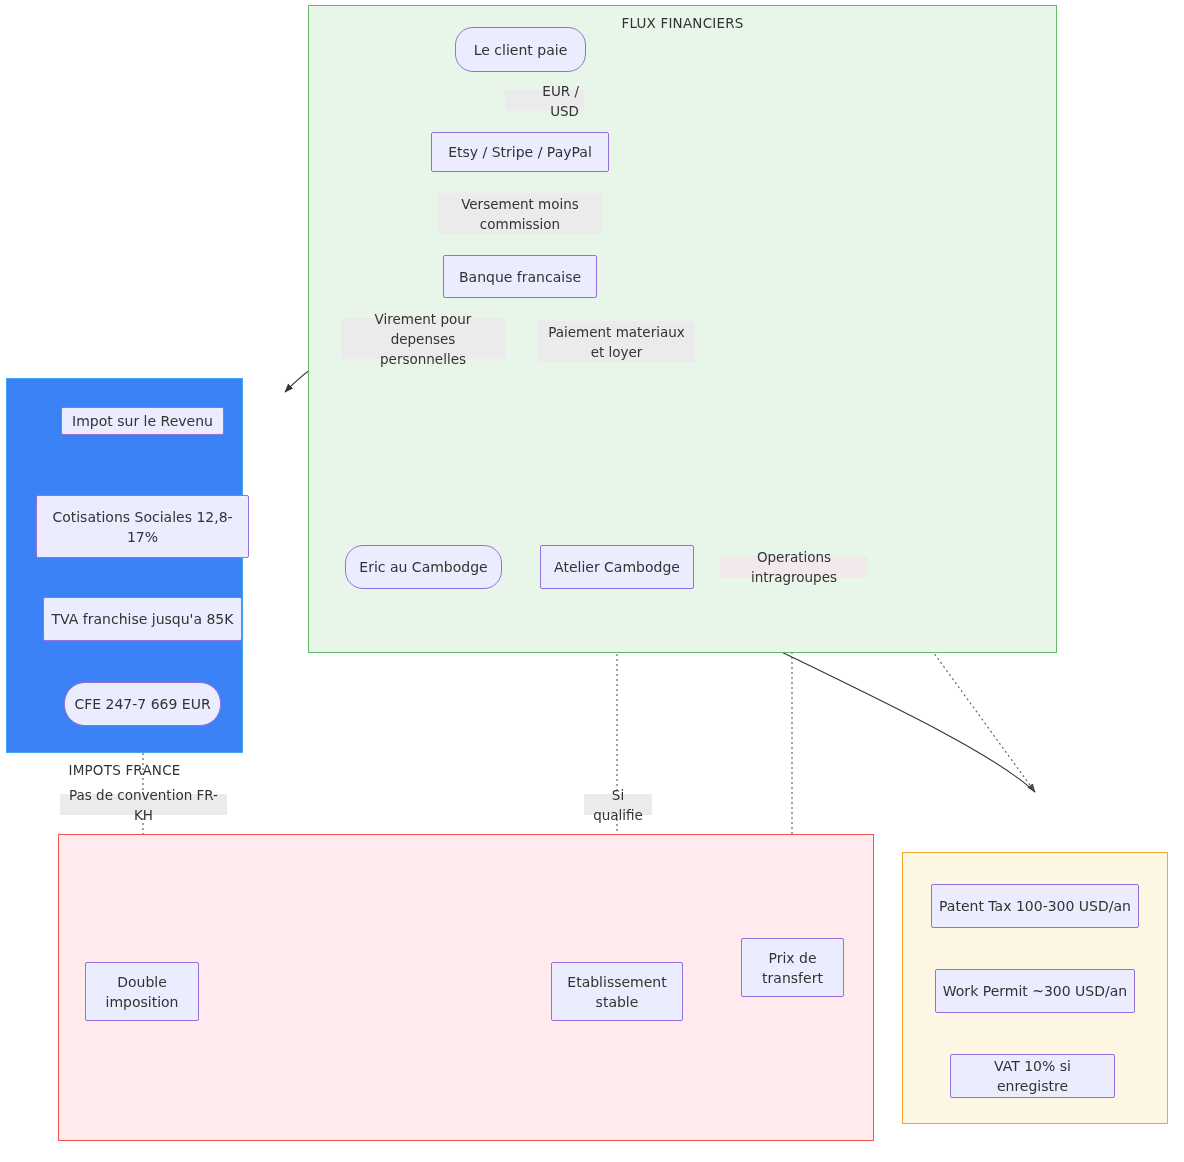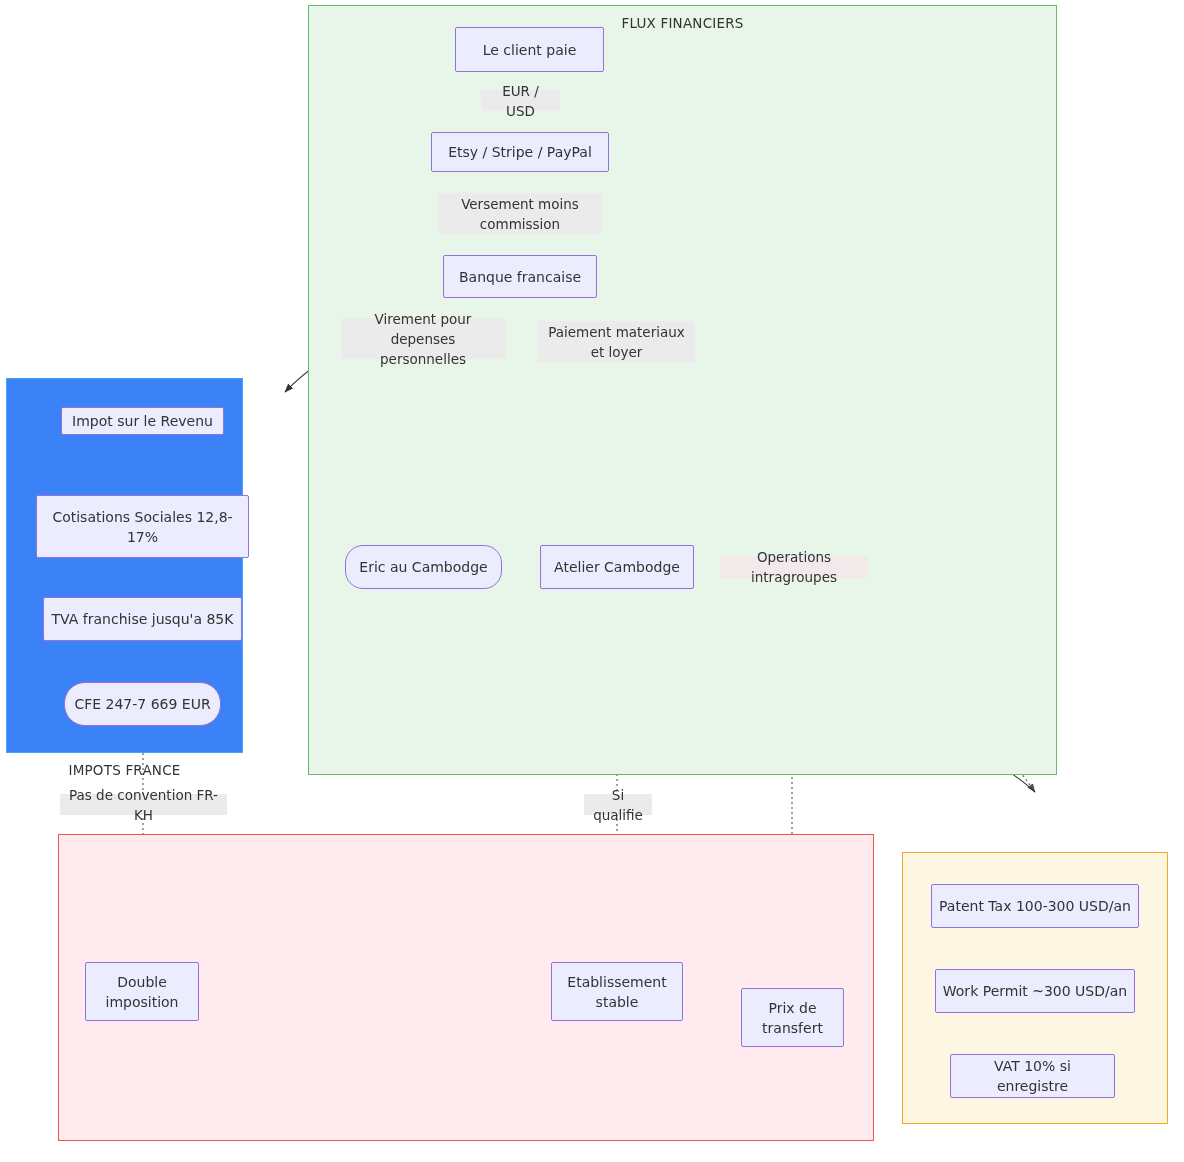--- a/index.html
+++ b/index.html
@@ -10,21 +10,21 @@
   }
   #canvas{position:absolute;left:0;top:0;width:1184px;height:1162px;}
   svg#edges{position:absolute;left:0;top:0;width:1184px;height:1162px;pointer-events:none;}
 
   
   .cluster{position:absolute;box-sizing:border-box;border-width:1px;border-style:solid;}
   .cluster-title{
     position:absolute;left:0;right:0;text-align:center;
     font-size:13.5px;color:#333333;letter-spacing:.2px;white-space:nowrap;
   }
-  #cluster-flux{left:308px;top:5px;width:749px;height:770px;background:#e8f5e9;border-color:#66bb6a;}
+  #cluster-flux{left:308px;top:5px;width:749px;height:648px;background:#e8f5e9;border-color:#66bb6a;}
   #cluster-flux .cluster-title{top:9px;}
   #cluster-france{left:6px;top:378px;width:237px;height:375px;background:#3b82f6;border-color:#42a5f5;}
   #cluster-france .cluster-title{top:383px;}
   #cluster-risques{left:58px;top:834px;width:816px;height:307px;background:#ffebee;border-color:#ef5350;}
   #cluster-cambodge{left:902px;top:852px;width:266px;height:272px;background:#fdf6e3;border-color:#f5a623;}
 
   
   .node{
     position:absolute;box-sizing:border-box;
     background:#ececff;border:1px solid #9370db;border-radius:2px;
@@ -86,23 +86,23 @@
   </div>
 
   <div class="cluster" id="cluster-risques">
     
   </div>
 
   <div class="cluster" id="cluster-cambodge">
     
   </div>
 
-  <div class="node" style="left:455px;top:27px;width:149px;height:45px;">Le client paie</div>
+  <div class="node" style="left:455px;top:27px;width:131px;height:45px;border-radius:18px;">Le client paie</div>
 
-  <div class="edge-label plain" style="left:481px;top:90px;width:79px;height:21px;">EUR / USD</div>
+  <div class="edge-label plain" style="left:505px;top:90px;width:79px;height:21px;text-align:right;">EUR / USD</div>
 
   <div class="node" style="left:431px;top:132px;width:178px;height:40px;">Etsy / Stripe / PayPal</div>
 
   <div class="edge-label plain" style="left:438px;top:193px;width:164px;height:41px;">Versement moins commission</div>
 
   <div class="node" style="left:443px;top:255px;width:154px;height:43px;">Banque francaise</div>
 
   <div class="edge-label plain" style="left:341px;top:318px;width:164px;height:41px;">Virement pour depenses personnelles</div>
 
   <div class="edge-label plain" style="left:538px;top:300px;width:157px;height:41px;margin-top:21px;">Paiement materiaux et loyer</div>
@@ -122,21 +122,21 @@
   <div class="node" style="left:64px;top:682px;width:157px;height:44px;border-radius:21px;">CFE 247-7 669 EUR</div>
 
   <div class="edge-label plain" style="left:60px;top:794px;width:167px;height:21px;">Pas de convention FR-KH</div>
 
   <div class="edge-label plain" style="left:584px;top:794px;width:68px;height:21px;">Si qualifie</div>
 
   <div class="node" style="left:85px;top:962px;width:114px;height:59px;">Double imposition</div>
 
   <div class="node" style="left:551px;top:962px;width:132px;height:59px;">Etablissement stable</div>
 
-  <div class="node" style="left:741px;top:988px;width:103px;height:59px;">Prix de transfert</div>
+  <div class="node" style="left:741px;top:938px;width:103px;height:59px;">Prix de transfert</div>
 
   <div class="node" style="left:931px;top:884px;width:208px;height:44px;">Patent Tax 100-300 USD/an</div>
 
   <div class="node" style="left:935px;top:969px;width:200px;height:44px;">Work Permit ~300 USD/an</div>
 
   <div class="node" style="left:950px;top:1054px;width:165px;height:44px;">VAT 10% si enregistre</div>
 
 </div>
 
 </body></html>

